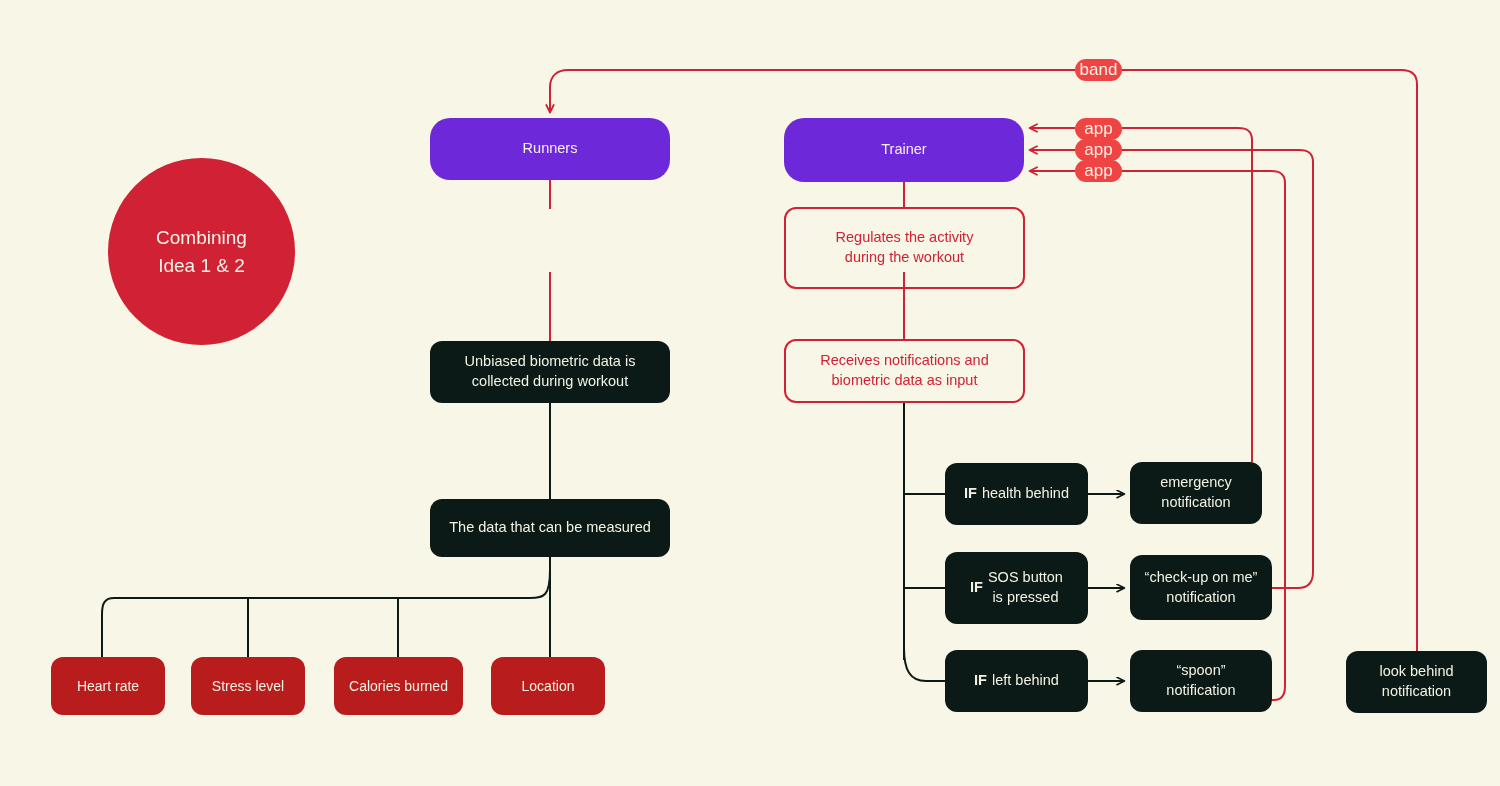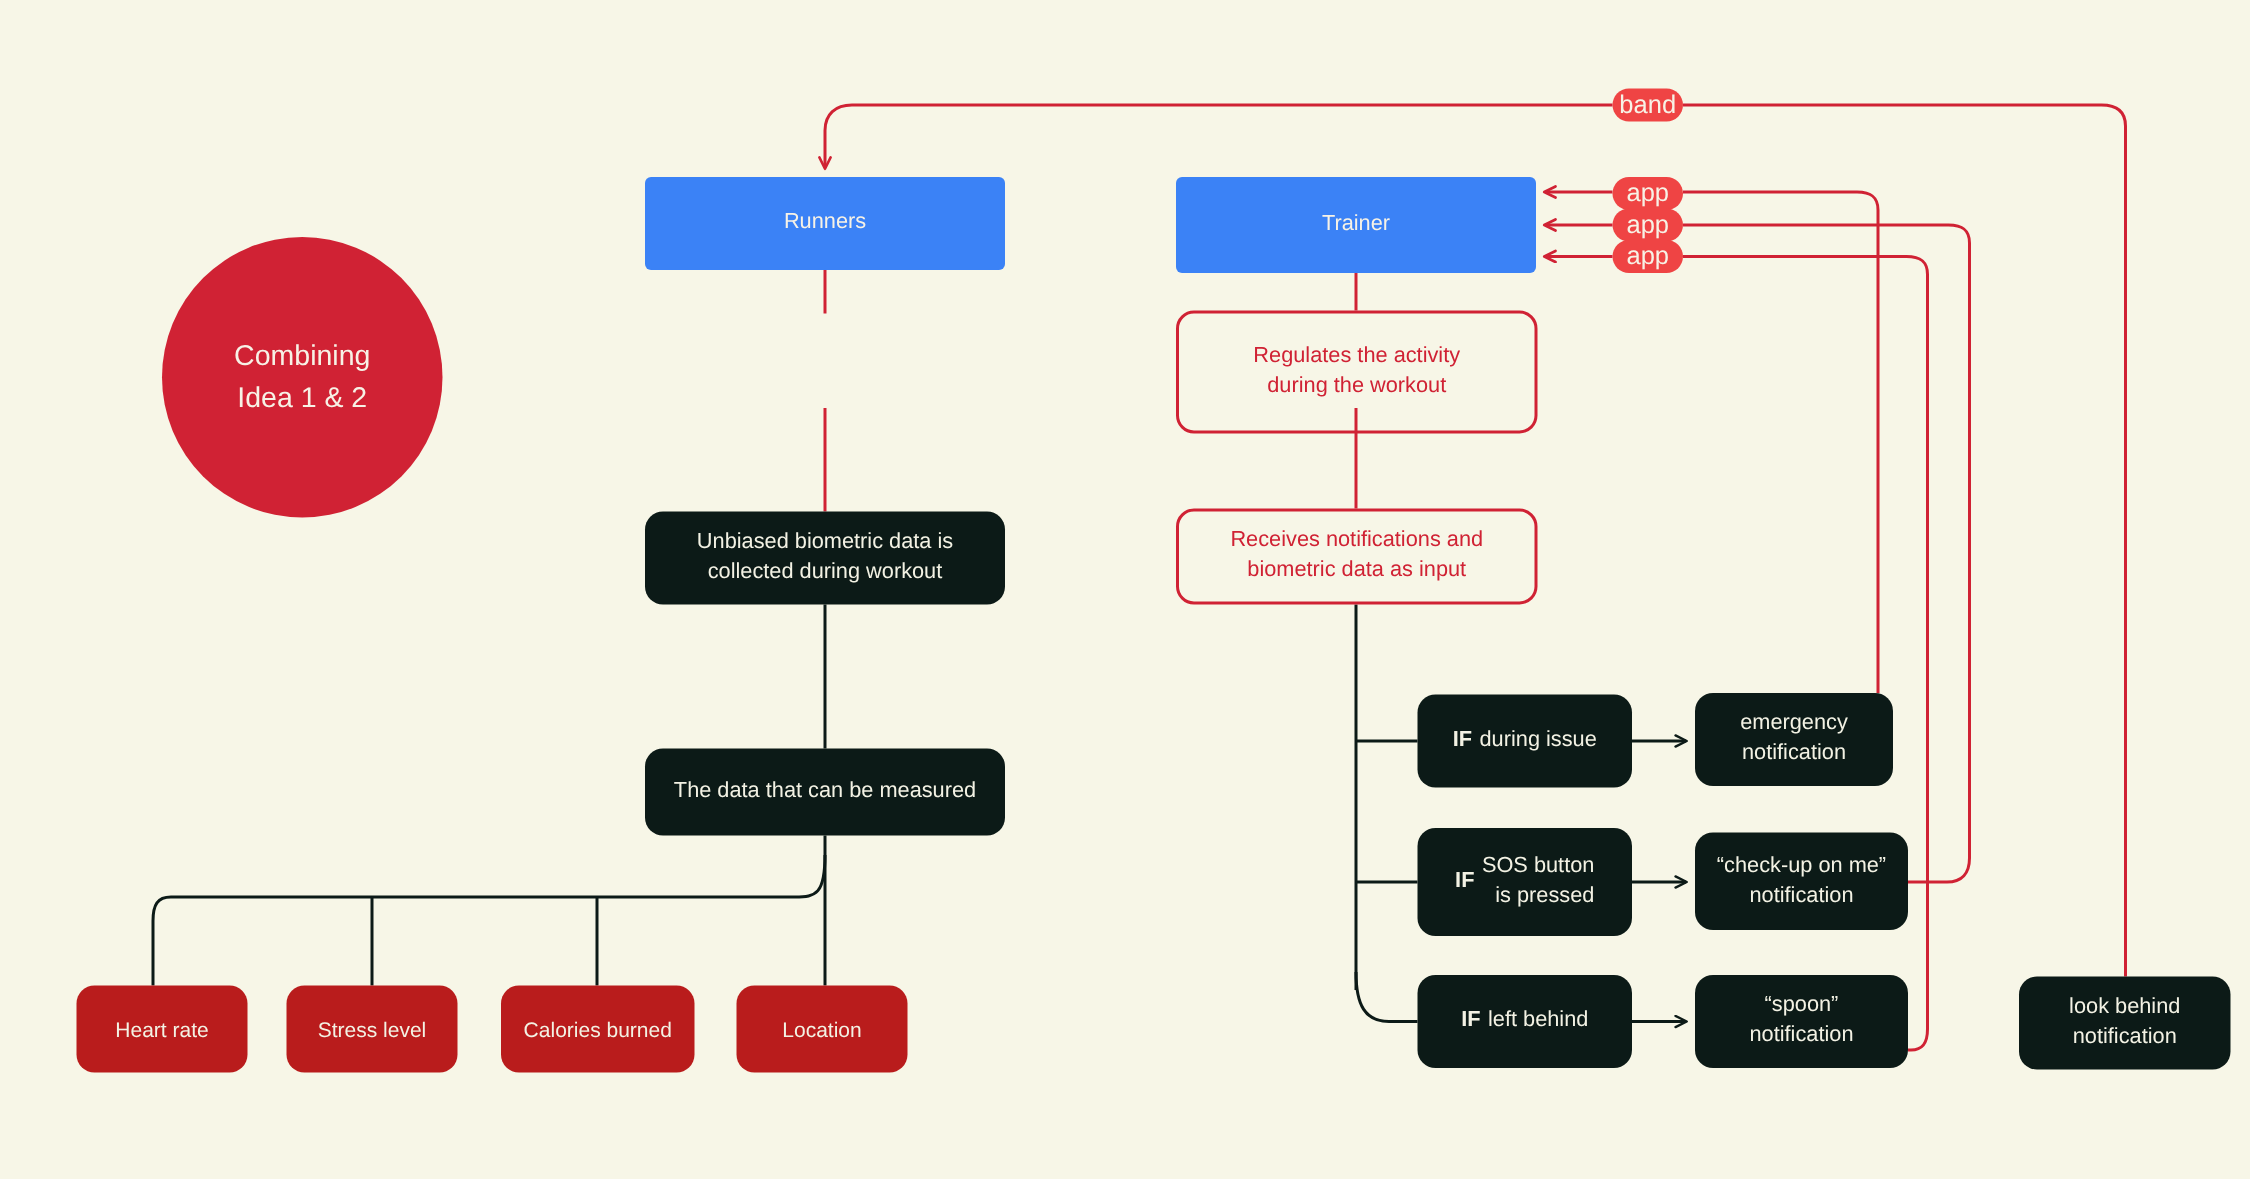--- a/index.html
+++ b/index.html
@@ -30,23 +30,23 @@
     position: absolute;
     box-sizing: border-box;
     display: flex;
     align-items: center;
     justify-content: center;
     text-align: center;
     line-height: 1.35;
     white-space: pre-line;
   }
   .node-solid-red {
-    background: #3b82f6;
+    background: #6d28d9;
     color: #F7F2E6;
-    border-radius: 4px;
+    border-radius: 20px;
     font-size: 14.5px;
   }
   .node-outline-red {
     background: transparent;
     border: 2px solid #D02234;
     color: #D02234;
     border-radius: 12px;
     font-size: 14.5px;
   }
   .node-dark {
@@ -87,21 +87,21 @@
   }
   .if-node {
     position: absolute;
     box-sizing: border-box;
     background: #0C1A17;
     color: #F3F2E4;
     border-radius: 12px;
     display: flex;
     align-items: center;
     justify-content: center;
-    text-align: right;
+    text-align: center;
     font-size: 14.5px;
     line-height: 1.35;
   }
   .if-kw {
     font-weight: bold;
     margin-right: 5px;
   }
   .if-body { white-space: pre-line; }
 </style>
 </head>
@@ -175,21 +175,21 @@
   <div class="node node-solid-red" style="left:784px; top:118px; width:240px; height:64px;">Trainer</div>
 
   <div class="node node-outline-red" style="left:784px; top:207px; width:241px; height:82px;">Regulates the activity
 during the workout</div>
 
   <div class="node node-outline-red" style="left:784px; top:339px; width:241px; height:64px;">Receives notifications and
 biometric data as input</div>
 
   <div class="if-node" style="left:945px; top:463px; width:143px; height:62px;">
     <span class="if-kw">IF</span>
-    <span class="if-body">during issue</span>
+    <span class="if-body">health behind</span>
   </div>
 
   <div class="if-node" style="left:945px; top:552px; width:143px; height:72px;">
     <span class="if-kw">IF</span>
     <span class="if-body">SOS button
 is pressed</span>
   </div>
 
   <div class="if-node" style="left:945px; top:650px; width:143px; height:62px;">
     <span class="if-kw">IF</span>

